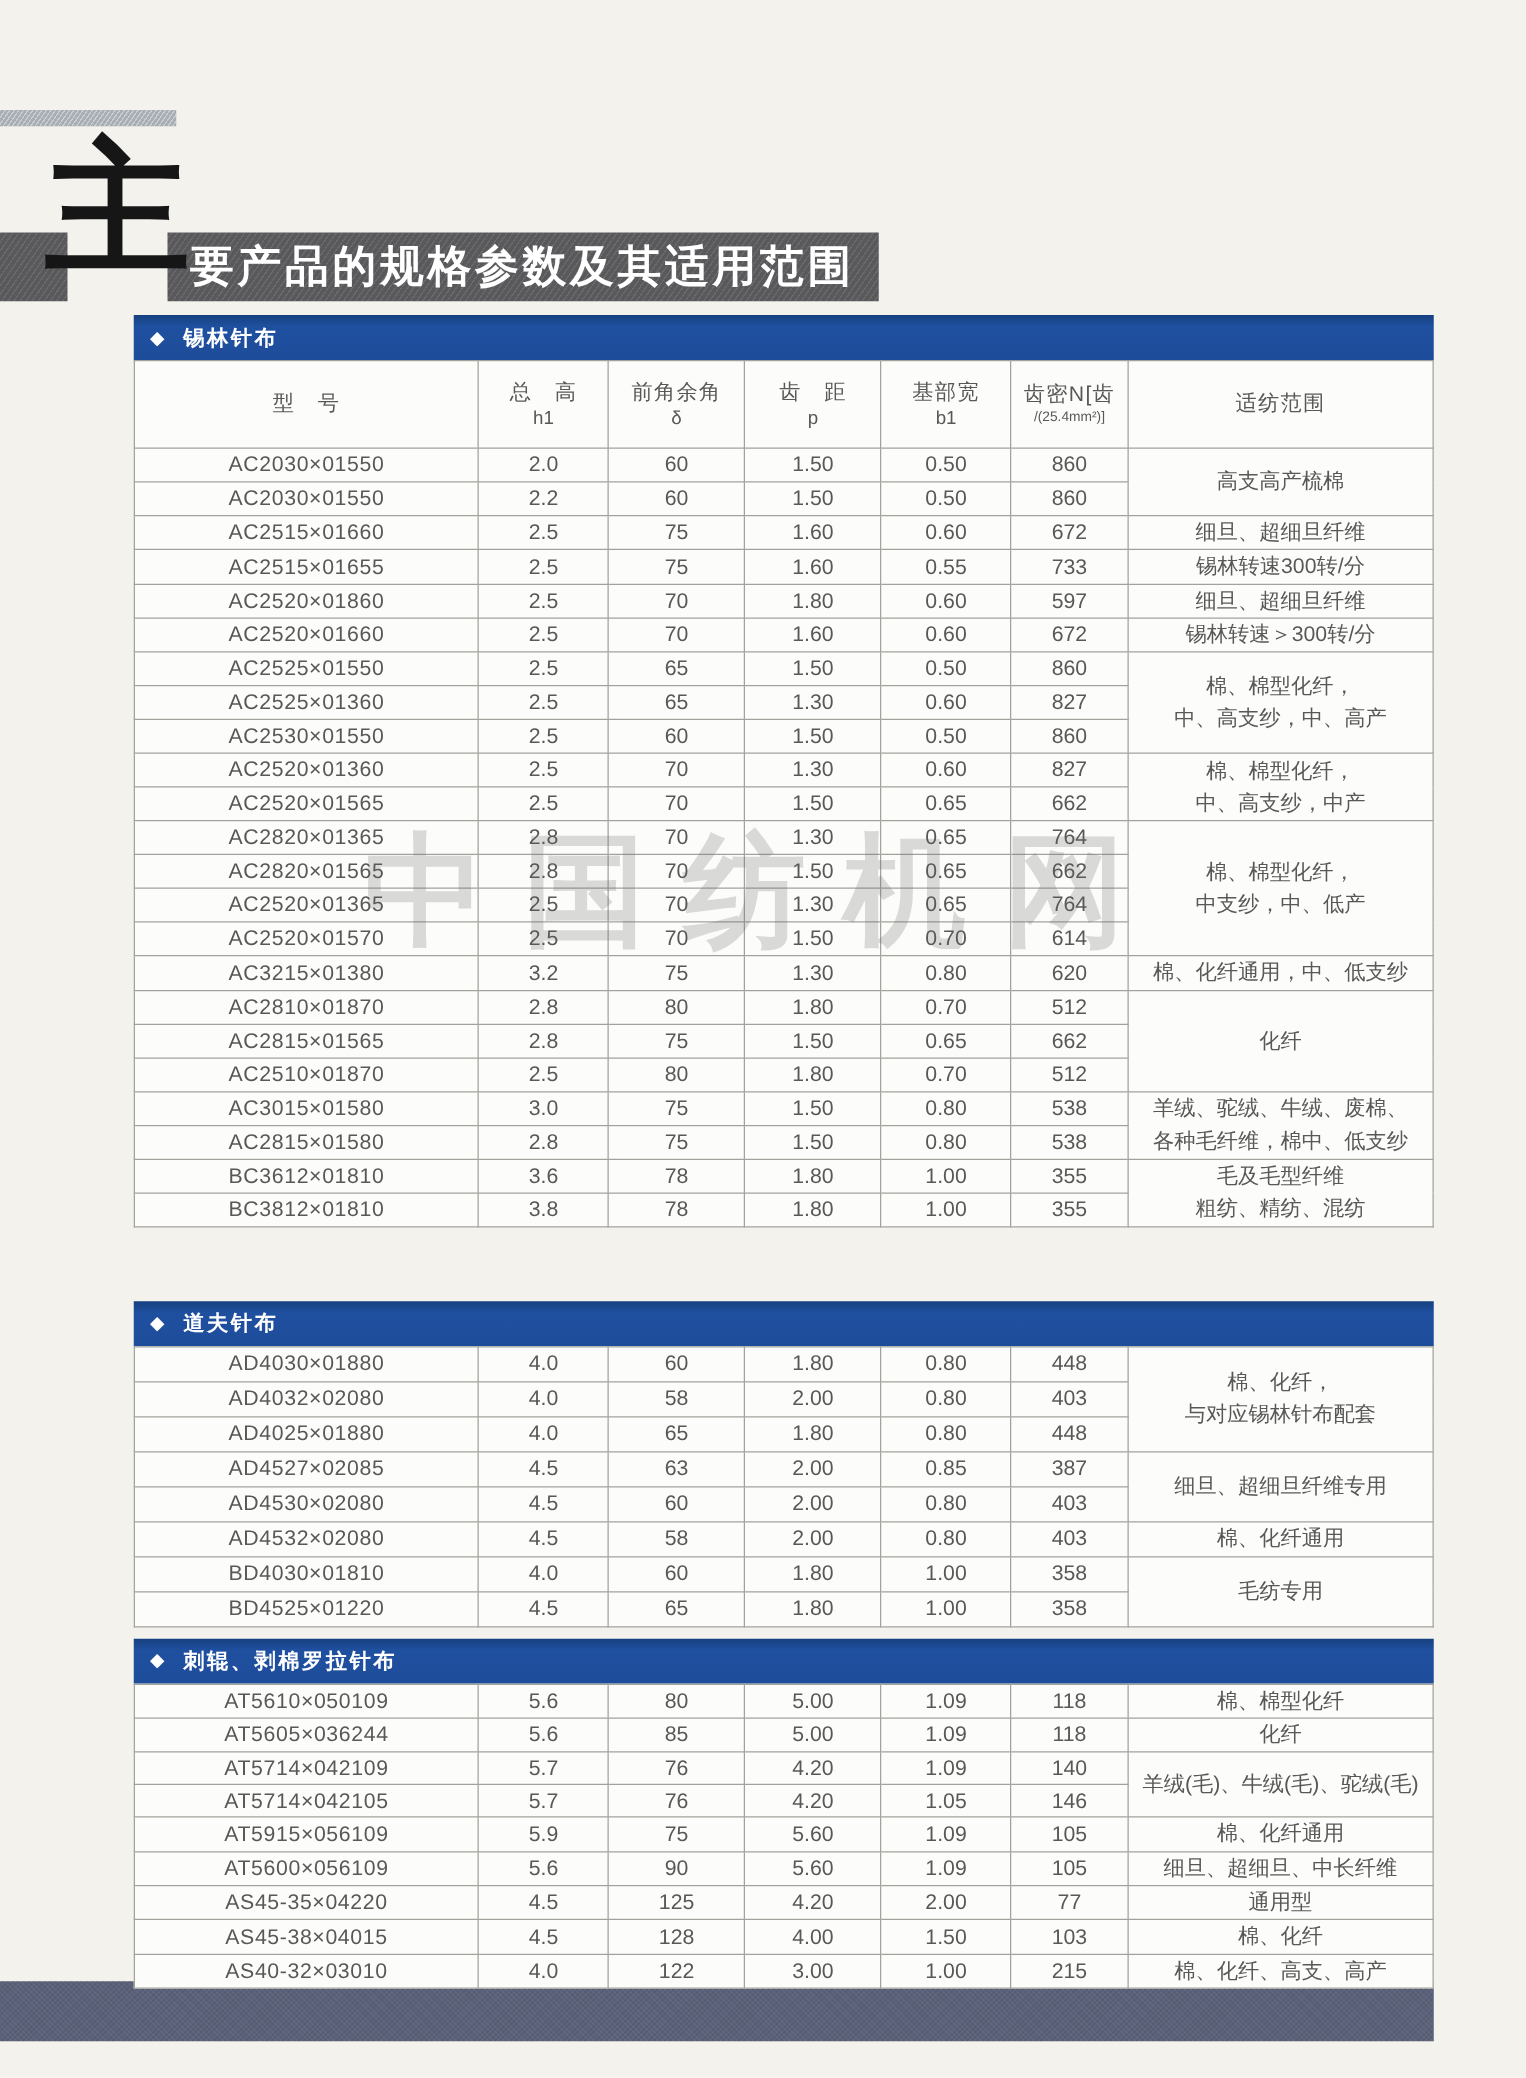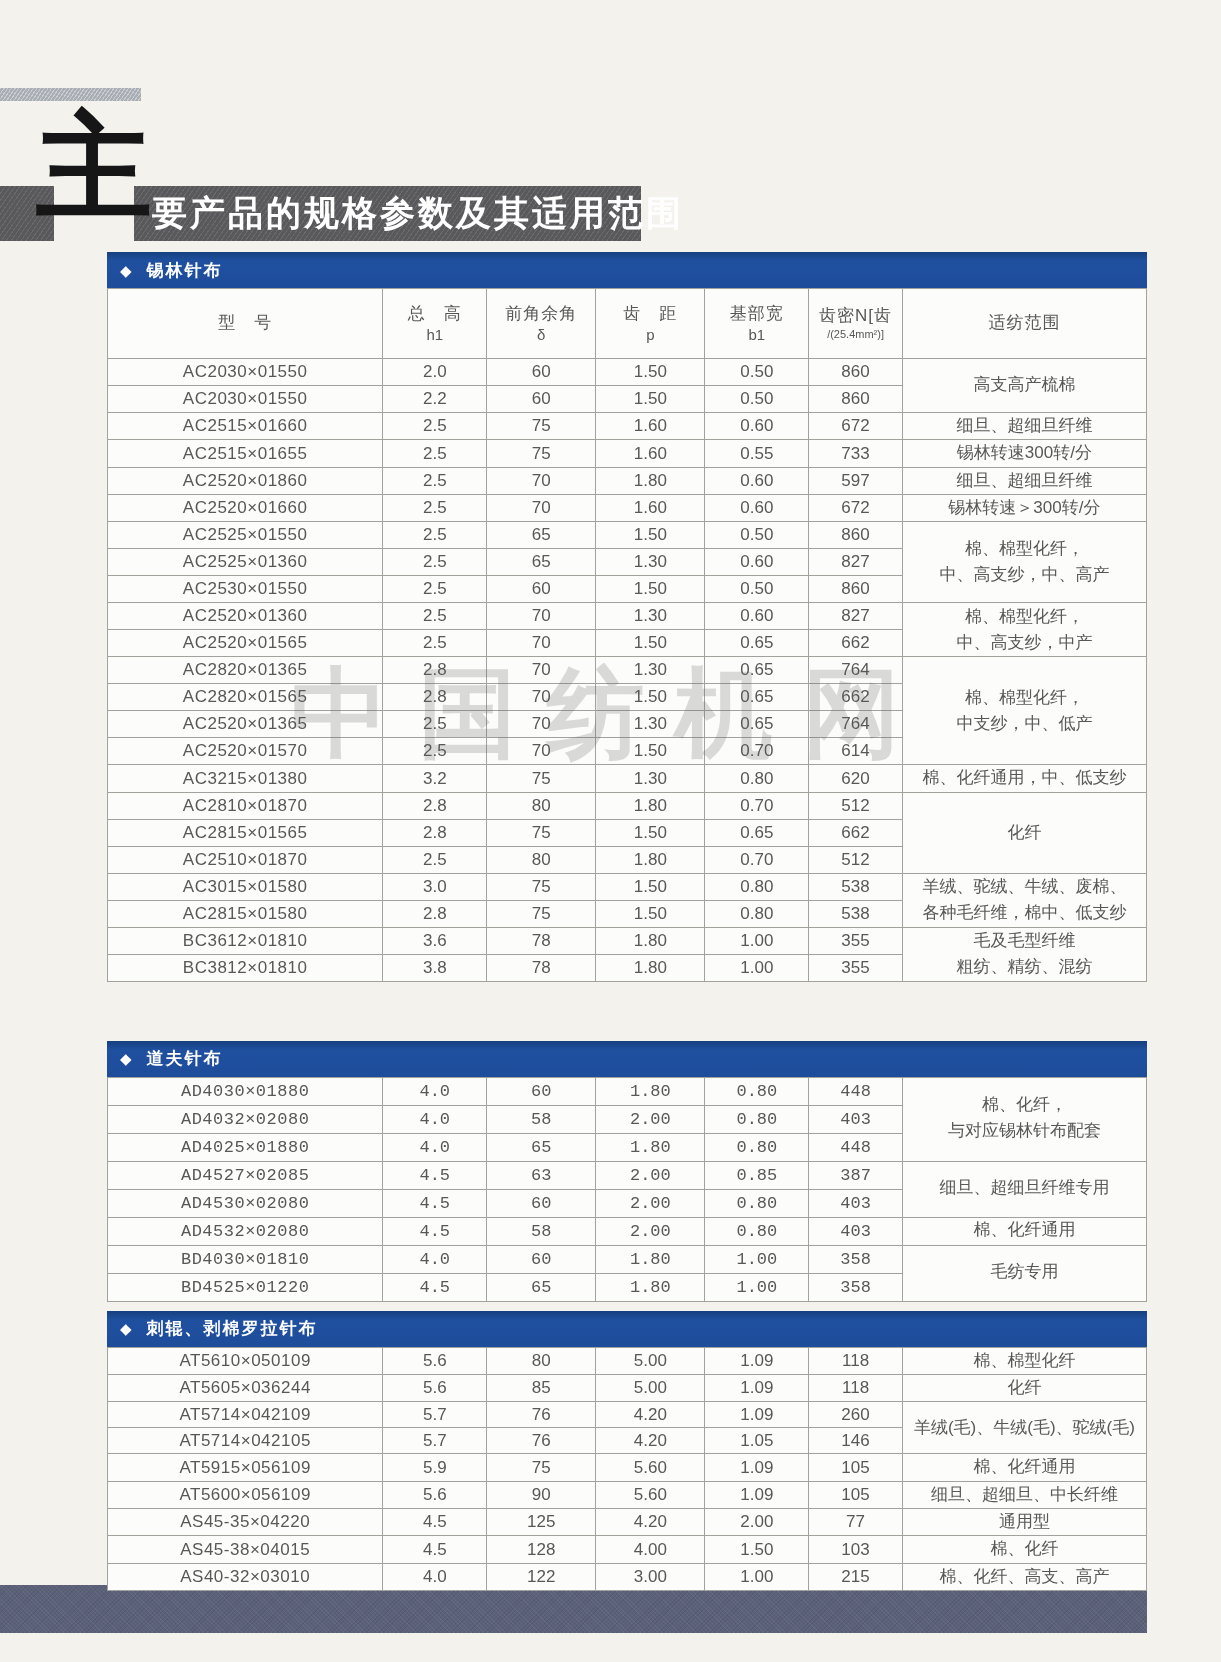--- a/index.html
+++ b/index.html
@@ -12,21 +12,21 @@
     color:#555;
   }
   
   .gray-bar{
     position:absolute;left:0;top:88px;width:141px;height:13px;
     background-color:#a9aeb4;
     background-image:repeating-linear-gradient(125deg,rgba(255,255,255,.38) 0 1px,transparent 1px 3px);
   }
   
   .banner{
-    position:absolute;left:0;top:186px;width:641px;height:55px;
+    position:absolute;left:0;top:186px;width:703px;height:55px;
     background-color:#59595c;
     background-image:repeating-linear-gradient(125deg,rgba(255,255,255,.10) 0 1px,transparent 1px 4px);
     z-index:1;
     text-decoration:underline;
   }
   .banner-title{
     position:absolute;left:152px;top:50%;transform:translateY(-52%);
     color:#fff;font-family:"Liberation Serif",serif;font-weight:bold;
     font-size:35px;letter-spacing:3px;white-space:nowrap;
   }
@@ -62,21 +62,21 @@
   table.spec thead tr{height:70px;}
   .hdr-l1{font-size:17px;letter-spacing:1px;line-height:1.3;}
   .hdr-l2{font-size:15px;line-height:1.3;}
   .hdr-l2.small{font-size:11px;}
   .model-cell{letter-spacing:.5px;}
   .range-cell{
     text-align:left;padding-left:22px;padding-right:6px;
     white-space:pre-line;line-height:1.55;font-size:17px;
   }
   .t0 tbody tr{height:27px;}
-  .t1 tbody tr{height:28px;font-family:Liberation Mono, monospace;}
+  .t1 tbody tr{height:28px;}
   .t2 tbody tr{height:26px;}
   .t0{margin-bottom:59px;}
   .t1{margin-bottom:9px;}
   
   .watermark{
     position:absolute;left:0;top:645px;width:1221px;text-align:center;
     z-index:6;pointer-events:none;line-height:1;
   }
   .wm-1{
     font-family:"DejaVu Sans",sans-serif;font-weight:900;
@@ -478,21 +478,21 @@
             <td class="value-cell">1.09</td>
             <td class="value-cell">118</td>
             <td class="range-cell" rowspan="1">化纤</td>
           </tr>
           <tr>
             <td class="model-cell">AT5714×042109</td>
             <td class="value-cell">5.7</td>
             <td class="value-cell">76</td>
             <td class="value-cell">4.20</td>
             <td class="value-cell">1.09</td>
-            <td class="value-cell">260</td>
+            <td class="value-cell">140</td>
             <td class="range-cell" rowspan="2">羊绒(毛)、牛绒(毛)、驼绒(毛)</td>
           </tr>
           <tr>
             <td class="model-cell">AT5714×042105</td>
             <td class="value-cell">5.7</td>
             <td class="value-cell">76</td>
             <td class="value-cell">4.20</td>
             <td class="value-cell">1.05</td>
             <td class="value-cell">146</td>
           </tr>

